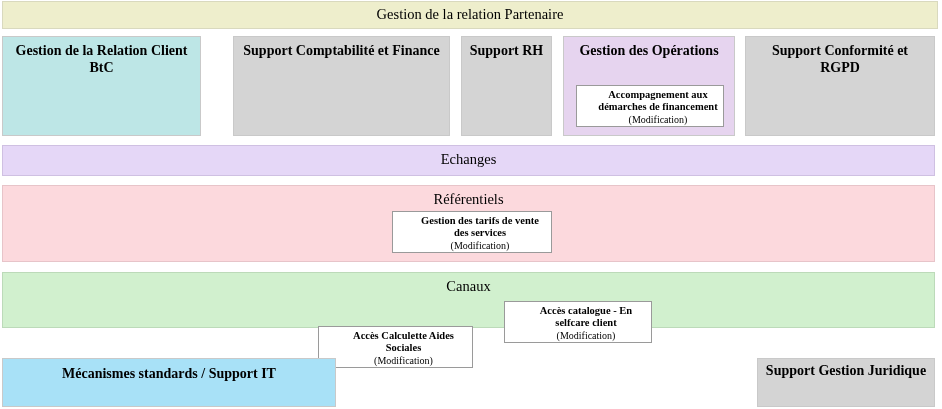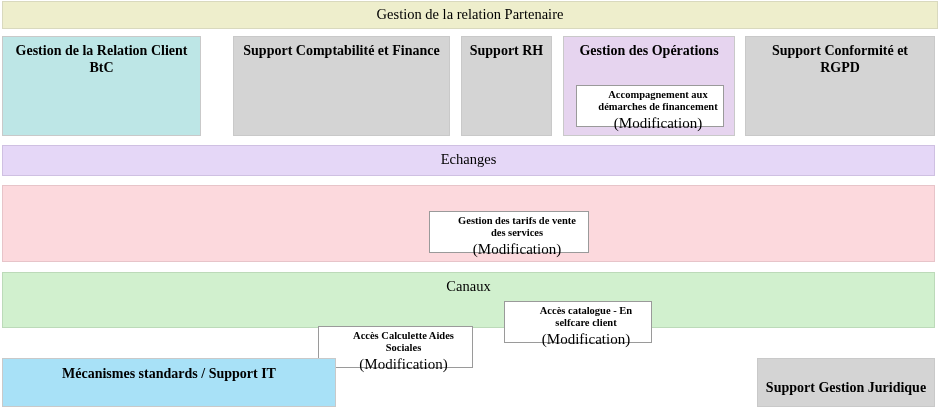--- a/index.html
+++ b/index.html
@@ -79,39 +79,38 @@
   }
   .card-title {
     display: block;
     font-weight: bold;
     font-size: 10.5px;
     line-height: 1.18;
   }
   .card-sub {
     display: block;
     font-weight: normal;
-    font-size: 15px;
+    font-size: 10px;
     line-height: 1.2;
   }
 
   
   #card-ops {
     position: absolute;
     left: 12px;
     top: 48px;
     width: 148px;
     height: 42px;
   }
   #card-ref {
     position: absolute;
     left: 389px;
     top: 25px;
     width: 160px;
     height: 42px;
-    margin-left: 37px;
   }
   #card-can-1 {
     position: absolute;
     left: 315px;
     top: 28px;
     width: 155px;
     height: 42px;
     margin-top: 25px;
   }
   #card-can-2 {
@@ -132,21 +131,21 @@
     text-align: center;
   }
   .bottom-col .col-title {
     display: block;
     font-weight: bold;
     font-size: 14px;
     line-height: 1.2;
     padding-top: 7px;
   }
   .bottom-col.two-line .col-title {
-    padding-top: 21px;
+    padding-top: 4px;
   }
 </style>
 </head>
 <body>
 
 <div id="canvas">
 
   <div id="header-band" class="band">
     <span class="band-title">Gestion de la relation Partenaire</span>
   </div>
@@ -173,20 +172,21 @@
 
   <div class="domain-col" style="left:745px; width:190px; background:#d4d4d4;">
     <span class="col-title">Support Conformité et RGPD</span>
   </div>
 
   <div class="band" style="left:2px; top:145px; width:933px; height:31px; background:#e5d7f7; border-color:#cfc0e2;">
     <span class="band-title">Echanges</span>
   </div>
 
   <div class="band" style="left:2px; top:185px; width:933px; height:77px; background:#fcd9dd; border-color:#e7c4c9;">
+    <span class="band-title">Référentiels</span>
     <div id="card-ref" class="card">
       <span class="card-title">Gestion des tarifs de vente des services</span>
       <span class="card-sub">(Modification)</span>
     </div>
   </div>
 
   <div class="band" style="left:2px; top:272px; width:933px; height:56px; background:#d1f0ce; border-color:#bcdab9;">
     <span class="band-title">Canaux</span>
     <div id="card-can-1" class="card">
       <span class="card-title">Accès Calculette Aides Sociales</span>

